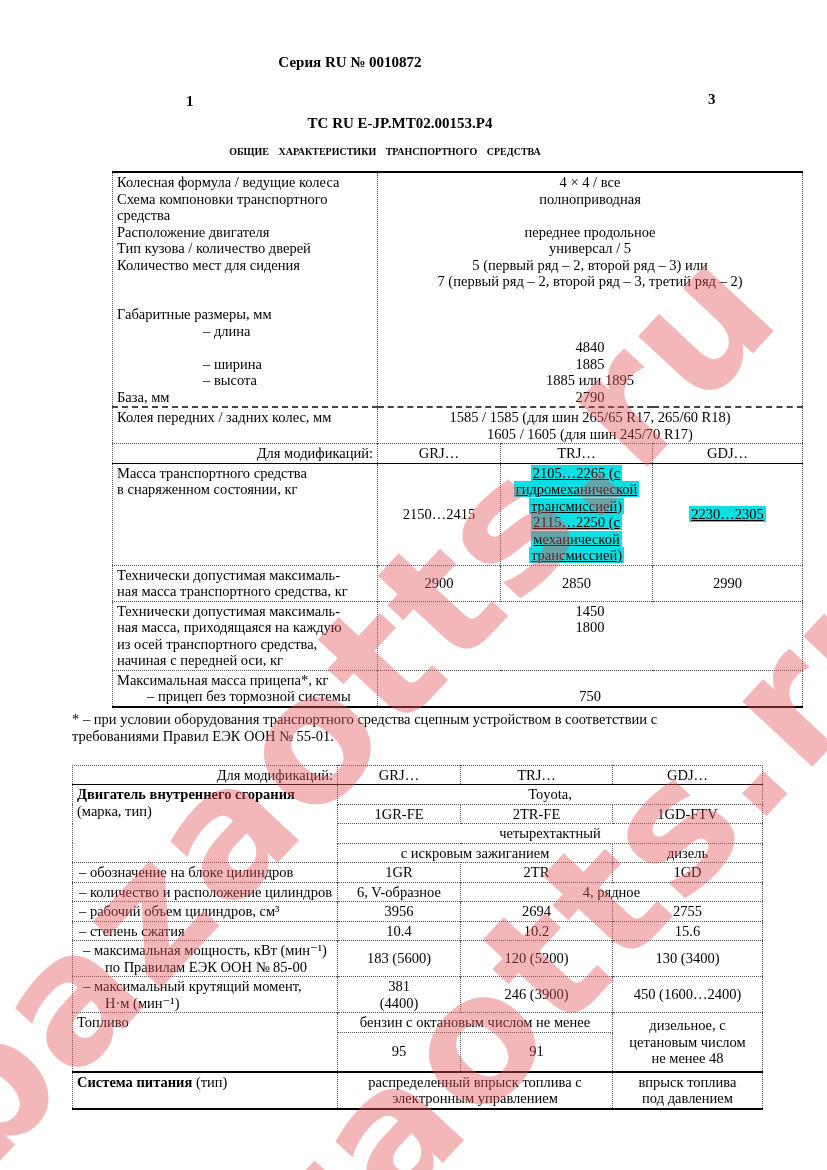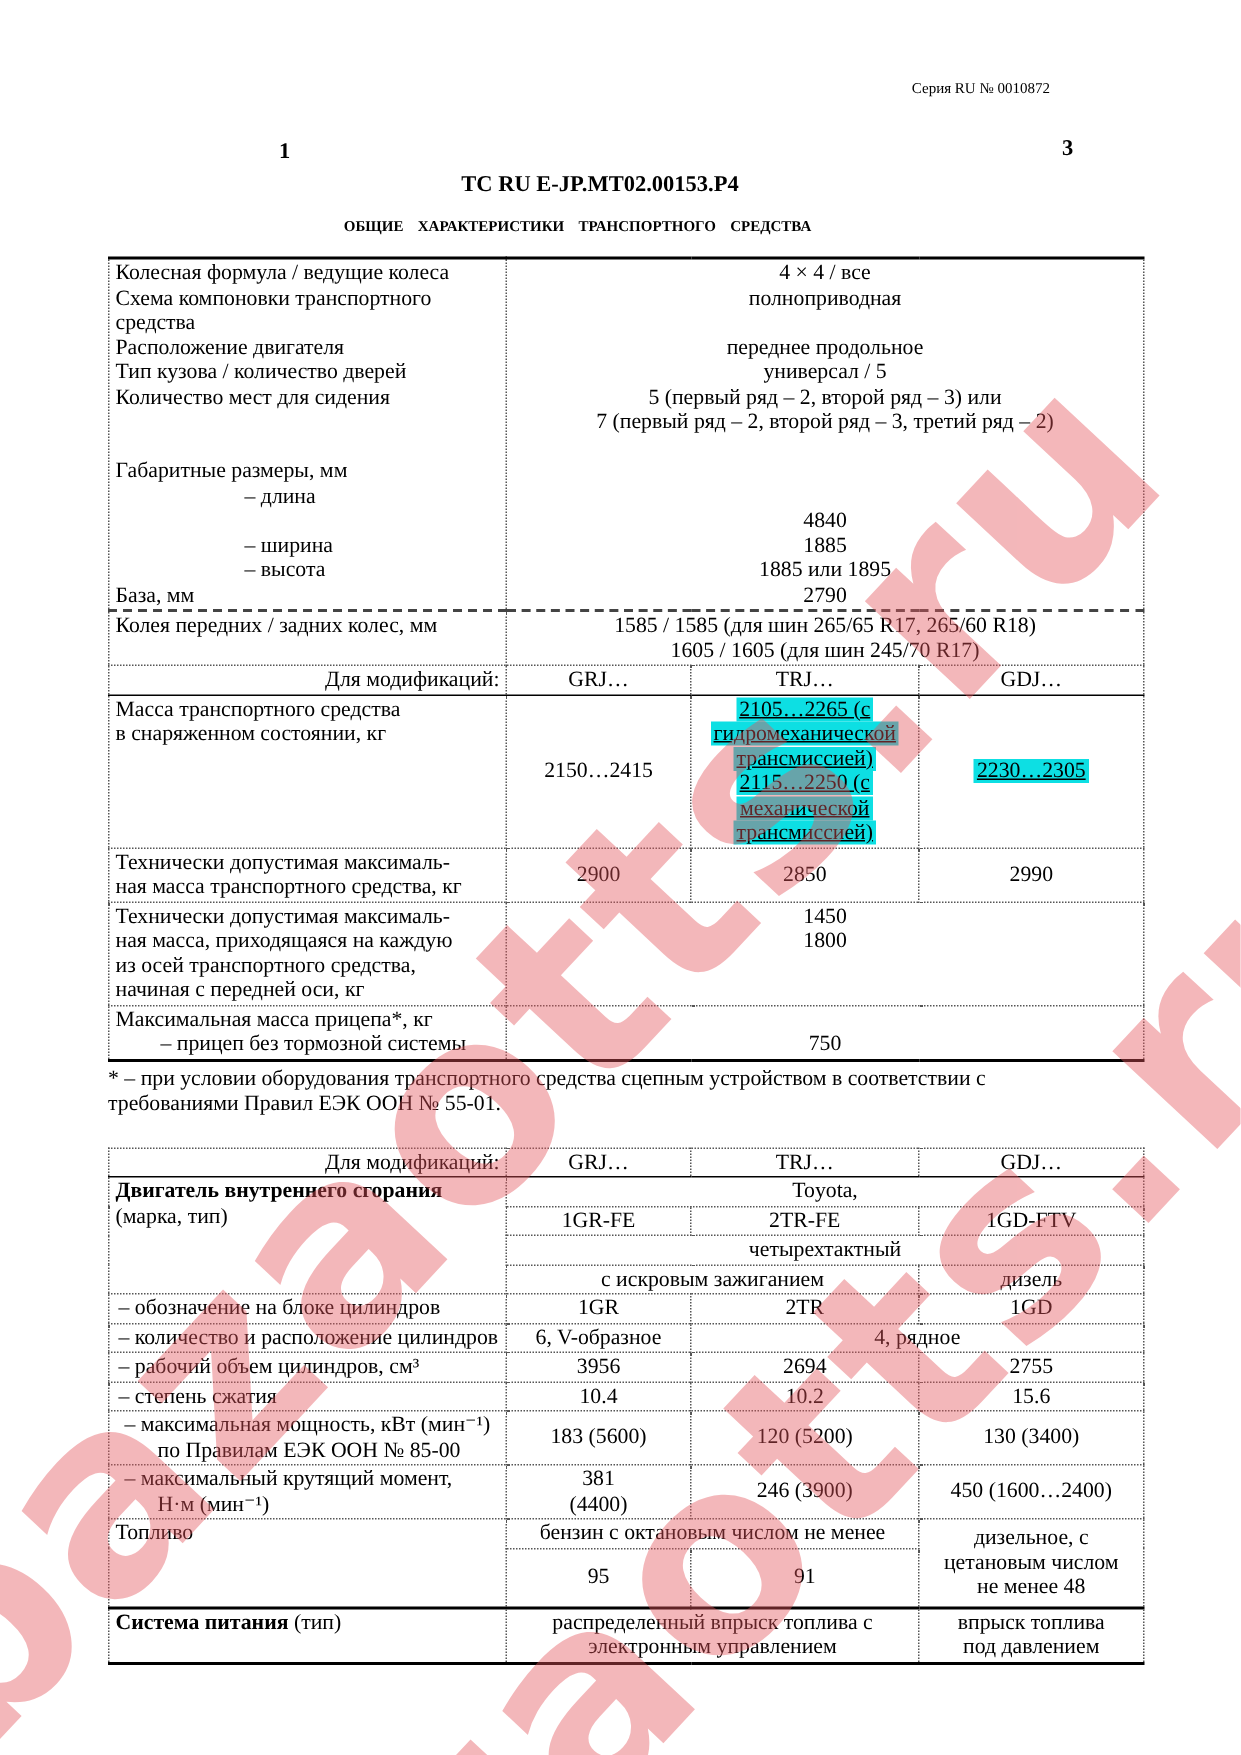--- a/index.html
+++ b/index.html
@@ -2,36 +2,36 @@
 <html style="--hl: #0ddfe3; --wmc: #e4555c;"><head>
 <meta charset="utf-8">
 <style>
   html,body{margin:0;padding:0;}
   body{
     width:827px;height:1170px;position:relative;overflow:hidden;background:#fff;
     font-family:"Liberation Serif","DejaVu Serif",serif;color:#000;font-size:14.5px;
   }
   .abs{position:absolute;}
   .bold{font-weight:bold;}
-  .series{top:54px;left:0;width:700px;text-align:right;font-weight:normal;font-size:10px;}
+  .series{top:54px;left:0;width:700px;text-align:center;font-weight:bold;font-size:15px;}
   .pnum{font-weight:bold;font-size:15px;}
   .pnum-l{top:93px;left:186px;}
   .pnum-r{top:91px;left:708px;}
   .docnum{top:115px;left:0;width:800px;text-align:center;font-weight:bold;font-size:15px;}
   .doctitle{top:146px;left:0;width:770px;text-align:center;font-weight:bold;font-size:10px;word-spacing:7px;}
   .content{top:171px;left:72px;width:690px;}
   table{border-collapse:collapse;table-layout:fixed;width:690px;}
   td{vertical-align:top;padding:1px 4px;font-size:14.5px;line-height:16.5px;}
   .ln{min-height:16.5px;line-height:16.5px;}
   .c{text-align:center;}
   .r{text-align:right;}
   .vm{vertical-align:middle;}
   .vb{vertical-align:bottom;}
   
-  .t1{border-top:2.4px solid #000;border-bottom:2.4px solid #000;border-left:1px dotted #555;border-right:1px dotted #555;}
+  .t1{border-top:2.4px solid #000;border-bottom:2.4px solid #000;border-left:1px dotted #555;border-right:1px dotted #555;margin-left:40px;}
   .t2{border-top:1px dotted #555;border-bottom:2.4px solid #000;border-left:1px dotted #555;border-right:1px dotted #555;}
   .brd{border-right:1px dotted #555;}
   .btd{border-top:1px dotted #555;}
   .bbd{border-bottom:1px dotted #555;}
   .btdash{border-top:2px dashed #444;}
   .bbsolid{border-bottom:1.7px solid #000;}
   .btsolid2{border-top:2.2px solid #000;}
   
   .ind-deep{padding-left:86px;}
   .ind-mid{padding-left:30px;}

